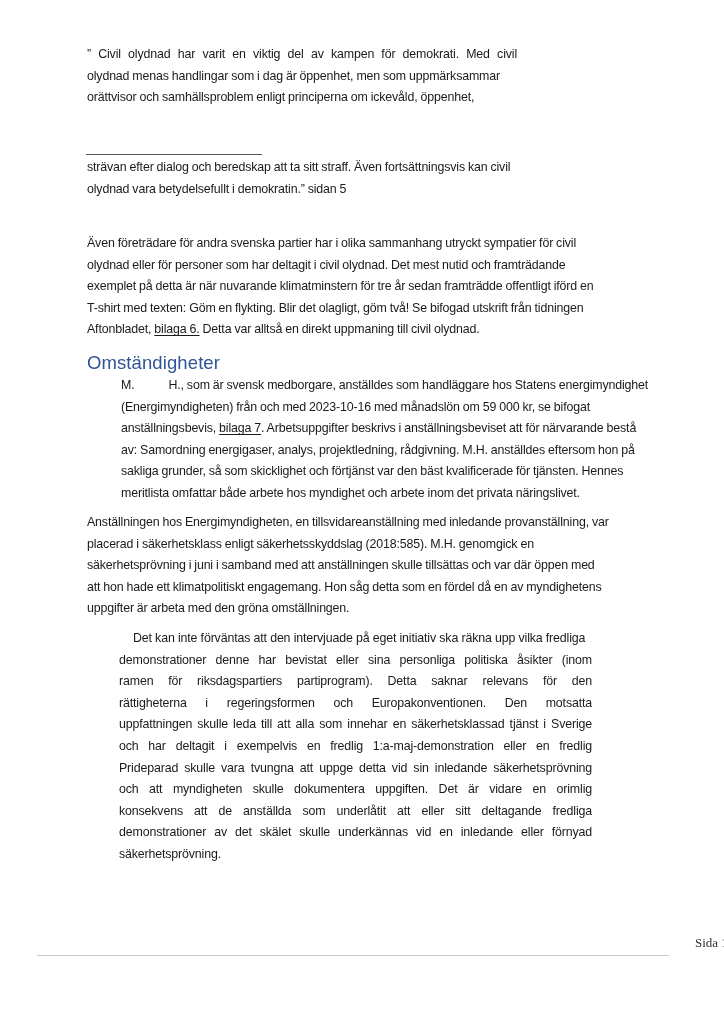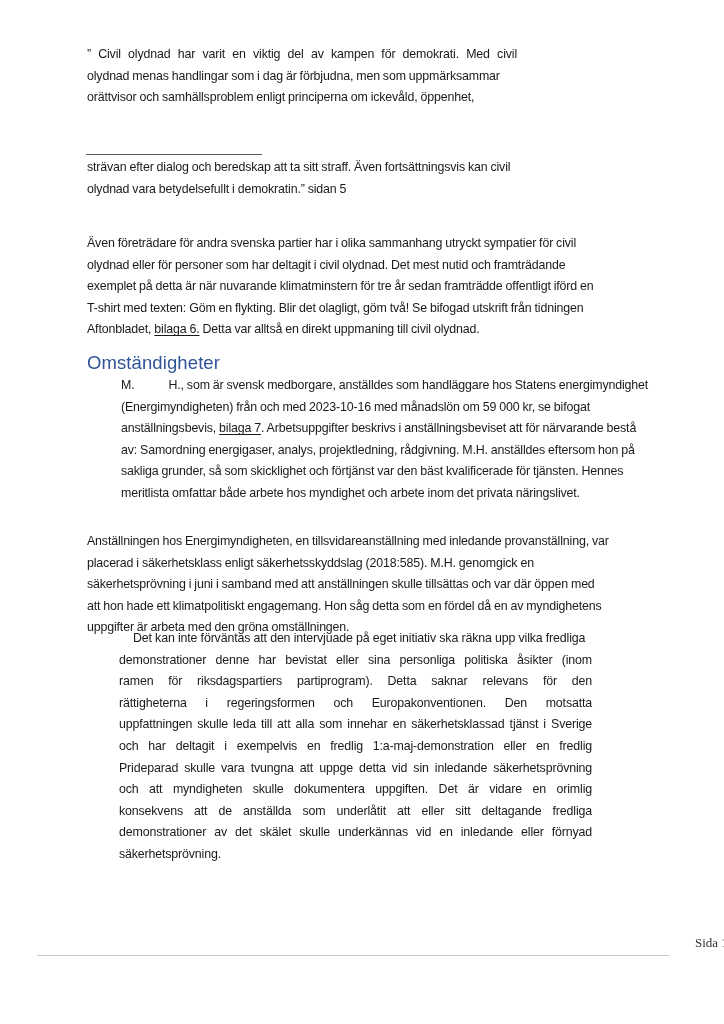--- a/index.html
+++ b/index.html
@@ -54,21 +54,21 @@
       left: 87px;
       top: 351px;
       font-size: 18.5px;
       line-height: 24px;
       color: #2f5496;
       letter-spacing: 0.1px;
       margin: 0;
       font-weight: normal;
     }
     #para-circ { top: 375px; margin-left: 34px; }
-    #para-employment { top: 531px; }
+    #para-employment { top: 512px; }
     #block-quote {
       position: absolute;
       left: 119px;
       top: 628px;
       width: 473px;
       font-size: 12.4px;
       line-height: 21.6px;
       letter-spacing: -0.15px;
     }
     #block-quote .line { white-space: nowrap; }
@@ -89,21 +89,21 @@
     }
     .tab { display: inline-block; width: 34px; }
   </style>
 </head>
 <body>
 
 <div class="page">
 
   <div id="quote-top" class="block">
     <span class="line justify">” Civil olydnad har varit en viktig del av kampen för demokrati. Med civil</span>
-    <span class="line">olydnad menas handlingar som i dag är förbjudna, men som uppmärksammar</span>
+    <span class="line">olydnad menas handlingar som i dag är öppenhet, men som uppmärksammar</span>
     <span class="line">orättvisor och samhällsproblem enligt principerna om ickevåld, öppenhet,</span>
   </div>
 
   <div id="footnote-rule"></div>
 
   <div id="quote-cont" class="block">
     <span class="line">strävan efter dialog och beredskap att ta sitt straff. Även fortsättningsvis kan civil</span>
     <span class="line">olydnad vara betydelsefullt i demokratin.” sidan 5</span>
   </div>
 

